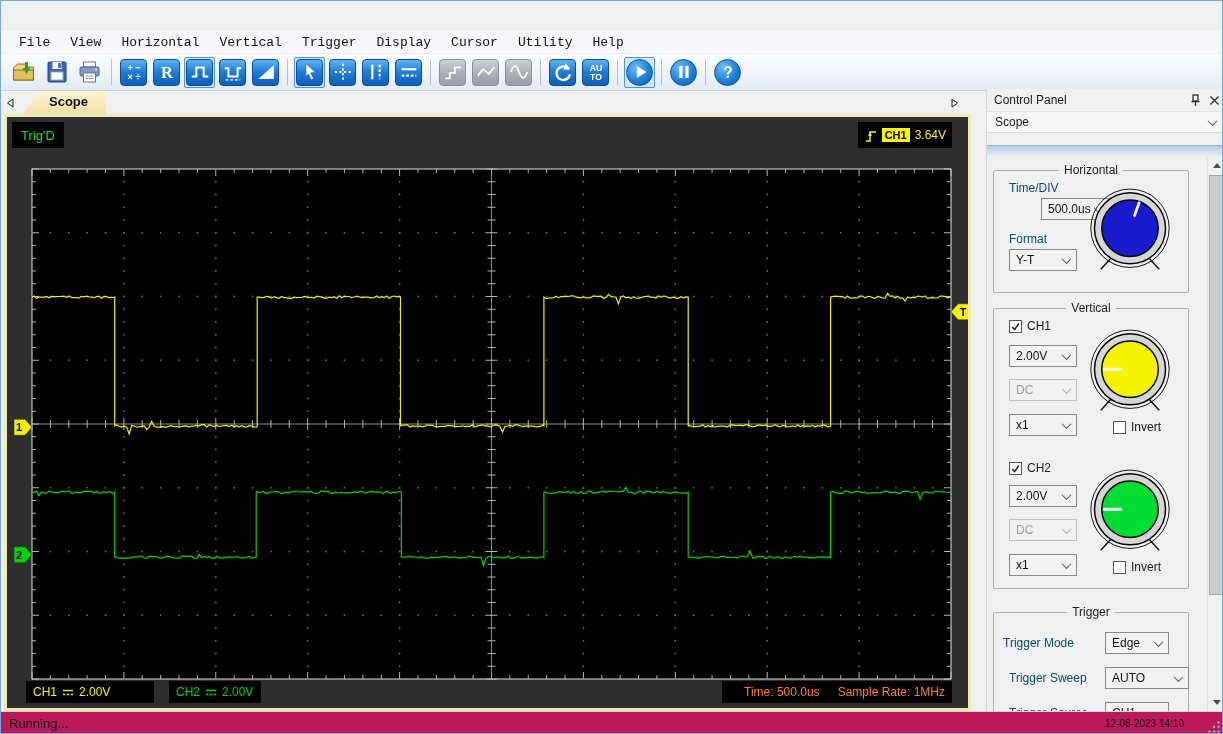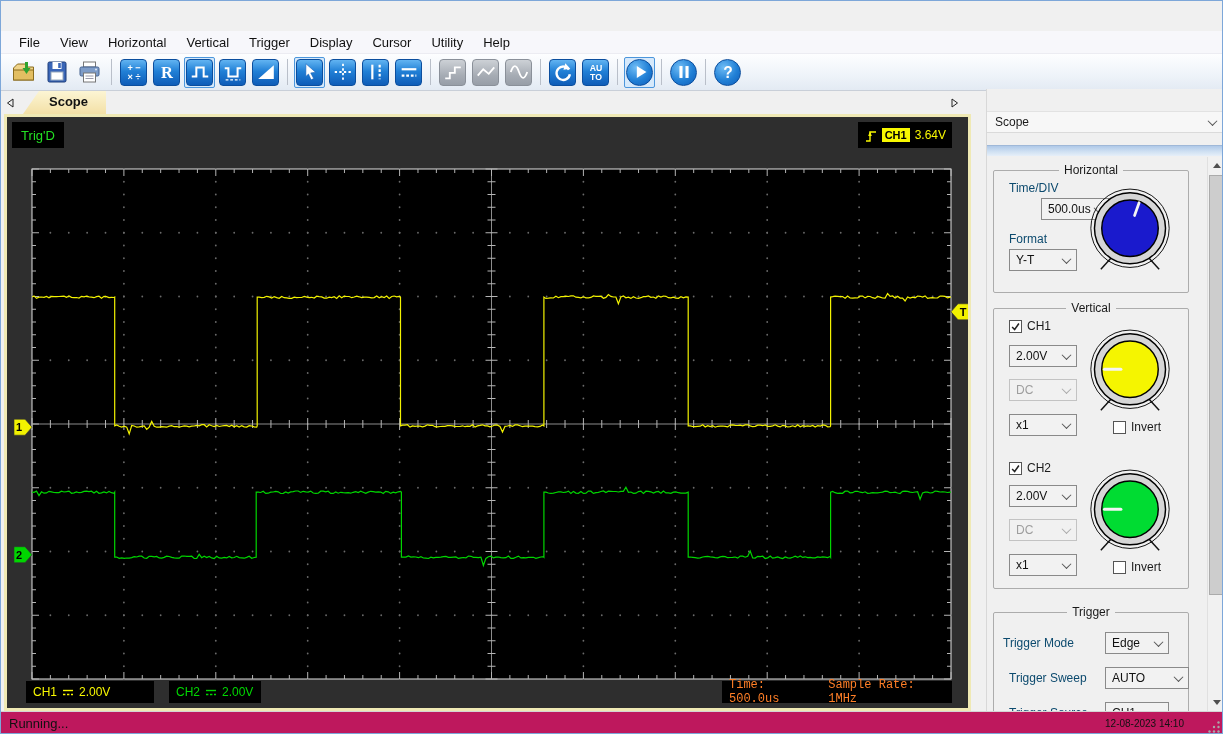--- a/index.html
+++ b/index.html
@@ -14,21 +14,21 @@
   .titlebar{position:absolute;left:0;top:0;width:100%;height:30px;background:#FFFFFF;display:flex;align-items:center;}
   .titlebar .appicon{margin:0 8px 0 10px;display:flex;}
   .titlebar .title{font-size:13px;color:#111;}
   .wincontrols{position:absolute;right:0;top:0;height:30px;display:flex;}
   .winbtn{width:46px;height:30px;display:flex;align-items:center;justify-content:center;cursor:default;}
   .glyph-min{width:12px;height:0;border-top:1.6px solid #111;}
   .glyph-max{width:10px;height:10px;border:1.4px solid #111;}
   .glyph-close{font-size:16px;color:#111;line-height:1;}
   
   .menubar{position:absolute;left:0;top:30px;width:100%;height:23px;background:#F7F7FB;display:flex;align-items:center;padding-left:8px;border-bottom:1px solid #ECECF2;}
-  .menu-item{font-size:13px;color:#111;padding:2px 10px;cursor:default;}
+  .menu-item{font-size:13px;color:#111;padding:2px 10px;cursor:default;font-family:Liberation Mono, monospace;}
   
   .toolbar{position:absolute;left:0;top:53px;width:100%;height:37px;background:linear-gradient(180deg,#FDFEFF 0%,#EEF3F9 60%,#E3EAF3 100%);border-bottom:1px solid #C9CFD8;display:flex;align-items:center;padding-left:6px;}
   .tb-sep{width:1px;height:26px;background:#B9BFC9;margin:0 5px;}
   .tb-wrap{width:31px;height:31px;display:flex;align-items:center;justify-content:center;margin:0 1px;border:1px solid transparent;border-radius:2px;}
   .tb-wrap.selected{border-color:#4C96DC;background:#D6E9FB;}
   .tb-btn{width:27px;height:27px;display:flex;align-items:center;justify-content:center;border-radius:4px;}
   .tile-blue{background:linear-gradient(180deg,#62B4F2 0%,#2180D6 45%,#0E5CB8 100%);border:1px solid #0B4E9E;}
   .tile-gray{background:linear-gradient(180deg,#CDD1D6 0%,#A7ADB5 60%,#979EA7 100%);border:1px solid #8A9099;}
   .round-blue{background:radial-gradient(circle at 35% 30%,#6FBCF5 0%,#2180D6 55%,#0E5CB8 100%);border:1px solid #0B4E9E;border-radius:50%;}
   .tile-plain{background:transparent;border:none;}
@@ -42,21 +42,21 @@
   .tab-arrow-right{position:absolute;right:258px;top:0;}
   
   .scope-panel{position:absolute;left:3px;top:113px;width:967px;height:597px;background:#2E2E2E;border:3px solid #EFE9B4;}
   .trig-status{position:absolute;left:5px;top:5px;width:52px;height:26px;background:#000;color:#23E023;font-size:13px;display:flex;align-items:center;justify-content:center;}
   .trig-readout{position:absolute;right:16px;top:5px;width:94px;height:26px;background:#000;display:flex;align-items:center;justify-content:flex-end;padding:0 6px;gap:5px;}
   .trig-readout .badge{background:#F8F800;color:#000;font-size:11px;font-weight:bold;padding:1px 3px;}
   .trig-readout .lvl{color:#F8F800;font-size:12px;text-align:right;}
   .scope-footer-box{position:absolute;height:22px;background:#000;display:flex;align-items:center;padding:0 7px;gap:5px;font-size:12px;}
   .fb-ch1{left:19px;top:564px;width:128px;color:#F8F800;}
   .fb-ch2{left:162px;top:564px;width:92px;color:#00D800;}
-  .fb-time{right:16px;top:564px;width:230px;color:#FF7F27;justify-content:flex-end;gap:10px;font-family:Liberation Mono, monospace;}
+  .fb-time{right:16px;top:564px;width:230px;color:#FF7F27;justify-content:flex-end;gap:18px;}
   
   .control-panel{position:absolute;left:985px;top:88px;width:238px;height:622px;background:#F0F0F0;border-left:1px solid #D8D8D8;overflow:hidden;font-size:12px;color:#1a1a1a;}
   .cp-header{position:absolute;left:0;top:0;width:100%;height:22px;display:flex;align-items:center;padding-left:7px;}
   .cp-header .hicons{position:absolute;right:4px;top:0;height:22px;display:flex;align-items:center;gap:8px;}
   .cp-select{position:absolute;left:0;top:22px;width:100%;height:22px;background:#F7F7F7;border-top:1px solid #E2E2E2;border-bottom:1px solid #DADADA;display:flex;align-items:center;padding:0 8px;}
   .cp-select .chev{margin-left:auto;}
   .cp-bluebar{position:absolute;left:0;top:56px;width:100%;height:11px;background:linear-gradient(180deg,#AFC9E8 0%,#CFE0F2 55%,#E6EFF9 100%);border-top:1px solid #9FB8D8;}
   fieldset.cp-group{position:absolute;border:1px solid #ACACAC;border-radius:2px;margin:0;padding:0;}
   fieldset.cp-group legend{margin:0 auto;padding:0 5px;font-size:12px;color:#1a1a1a;}
   .cp-label{position:absolute;font-size:12px;color:#0c4a6e;white-space:nowrap;}
@@ -1285,20 +1285,33 @@
       </svg>
       <span>2.00V</span>
     </div>
     <div class="scope-footer-box fb-time">
       <span>Time: 500.0us</span>
       <span>Sample Rate: 1MHz</span>
     </div>
   </div>
 
   <div class="control-panel">
+    <div class="cp-header">
+      <span>Control Panel</span>
+      <span class="hicons">
+        <svg width="11" height="13" viewBox="0 0 11 13">
+          <rect x="3" y="1" width="5" height="6" fill="none" stroke="#333" stroke-width="1.3"></rect>
+          <line x1="1.5" y1="7.6" x2="9.5" y2="7.6" stroke="#333" stroke-width="1.3"></line>
+          <line x1="5.5" y1="8" x2="5.5" y2="12" stroke="#333" stroke-width="1.3"></line>
+        </svg>
+        <svg width="11" height="11" viewBox="0 0 11 11">
+          <path d="M1.5 1.5 L9.5 9.5 M9.5 1.5 L1.5 9.5" stroke="#333" stroke-width="1.4"></path>
+        </svg>
+      </span>
+    </div>
     <div class="cp-select">
       <span>Scope</span>
       <span class="chev"></span>
     </div>
     <div class="cp-bluebar"></div>
 
     <fieldset class="cp-group" style="left:6px;top:74px;width:196px;height:130px;">
       <legend>Horizontal</legend>
     </fieldset>
     <div class="cp-label" style="left:22px;top:92px;">Time/DIV</div>

